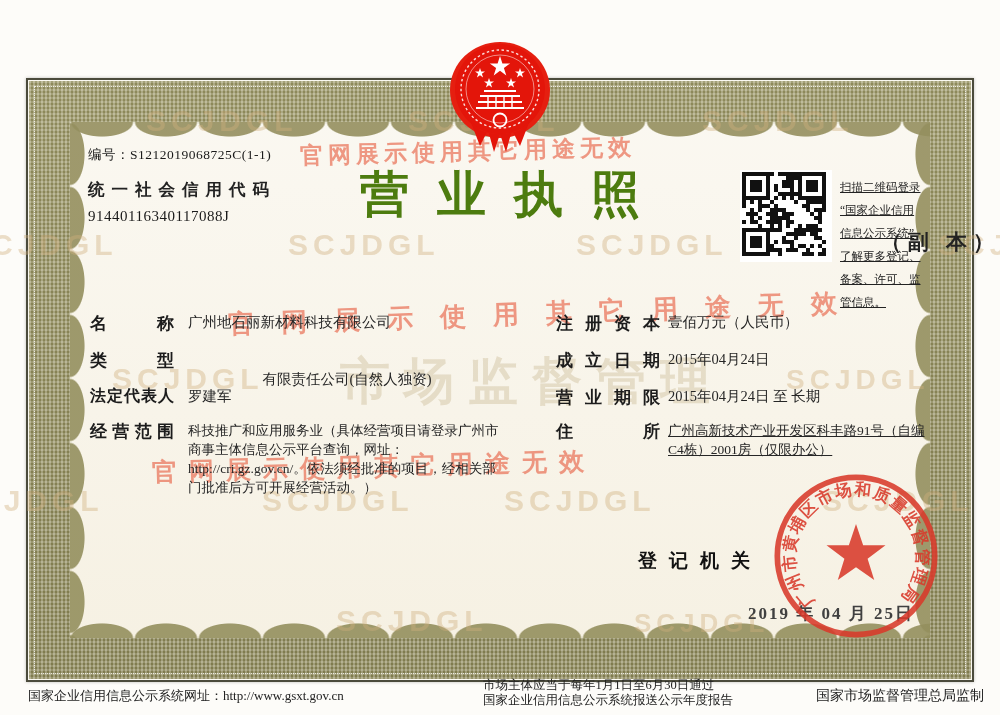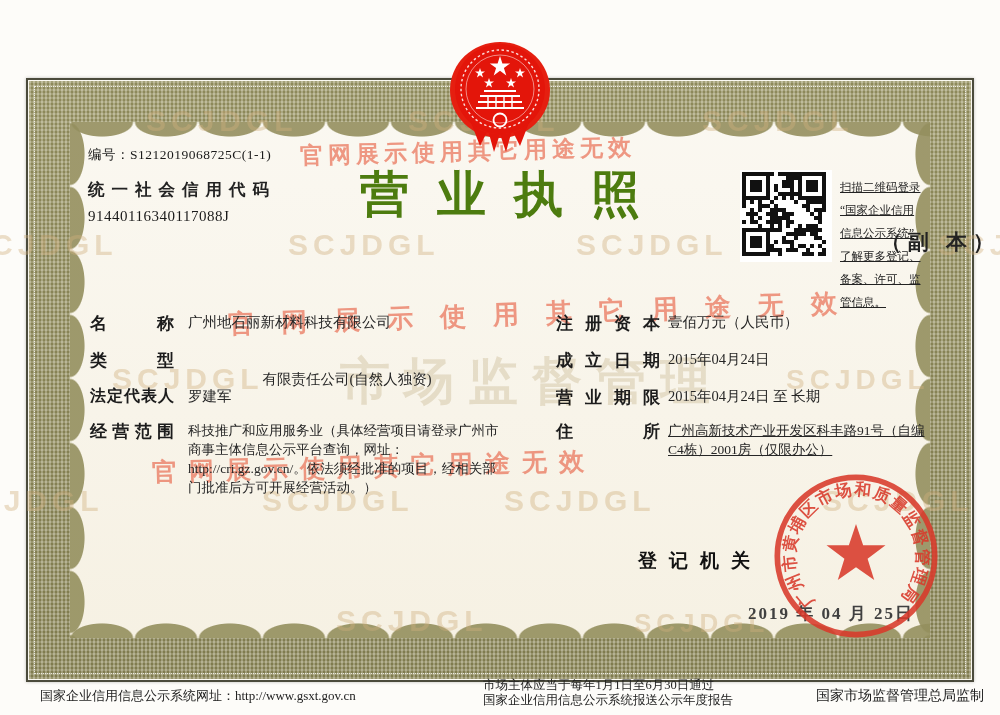--- a/index.html
+++ b/index.html
@@ -66,21 +66,21 @@
   .val-l{left:188px;width:318px;}
   .lbl-r{left:556px;width:104px;}
   .val-r{left:668px;width:262px;}
   .reg-label{position:absolute;left:638px;top:548px;font-family:"Liberation Sans",sans-serif;
     font-weight:700;font-size:19px;letter-spacing:12px;color:#111;}
   .reg-date{position:absolute;left:748px;top:602px;font-size:17px;font-weight:700;
     letter-spacing:2px;color:#404040;}
   .seal{position:absolute;left:768px;top:468px;z-index:5;opacity:.88;}
 
   
-  .footer-left{position:absolute;left:40px;top:687px;font-size:13px;color:#222;text-align:right;}
+  .footer-left{position:absolute;left:28px;top:687px;font-size:13px;color:#222;text-align:right;}
   .footer-middle{position:absolute;left:483px;top:678px;font-size:12.5px;line-height:15px;
     white-space:pre-line;color:#222;}
   .footer-right{position:absolute;left:816px;top:687px;font-size:14px;color:#222;}
 
   .emblem{position:absolute;left:444px;top:34px;z-index:3;}
 </style>
 </head>
 <body>
 
 <div class="stage">

